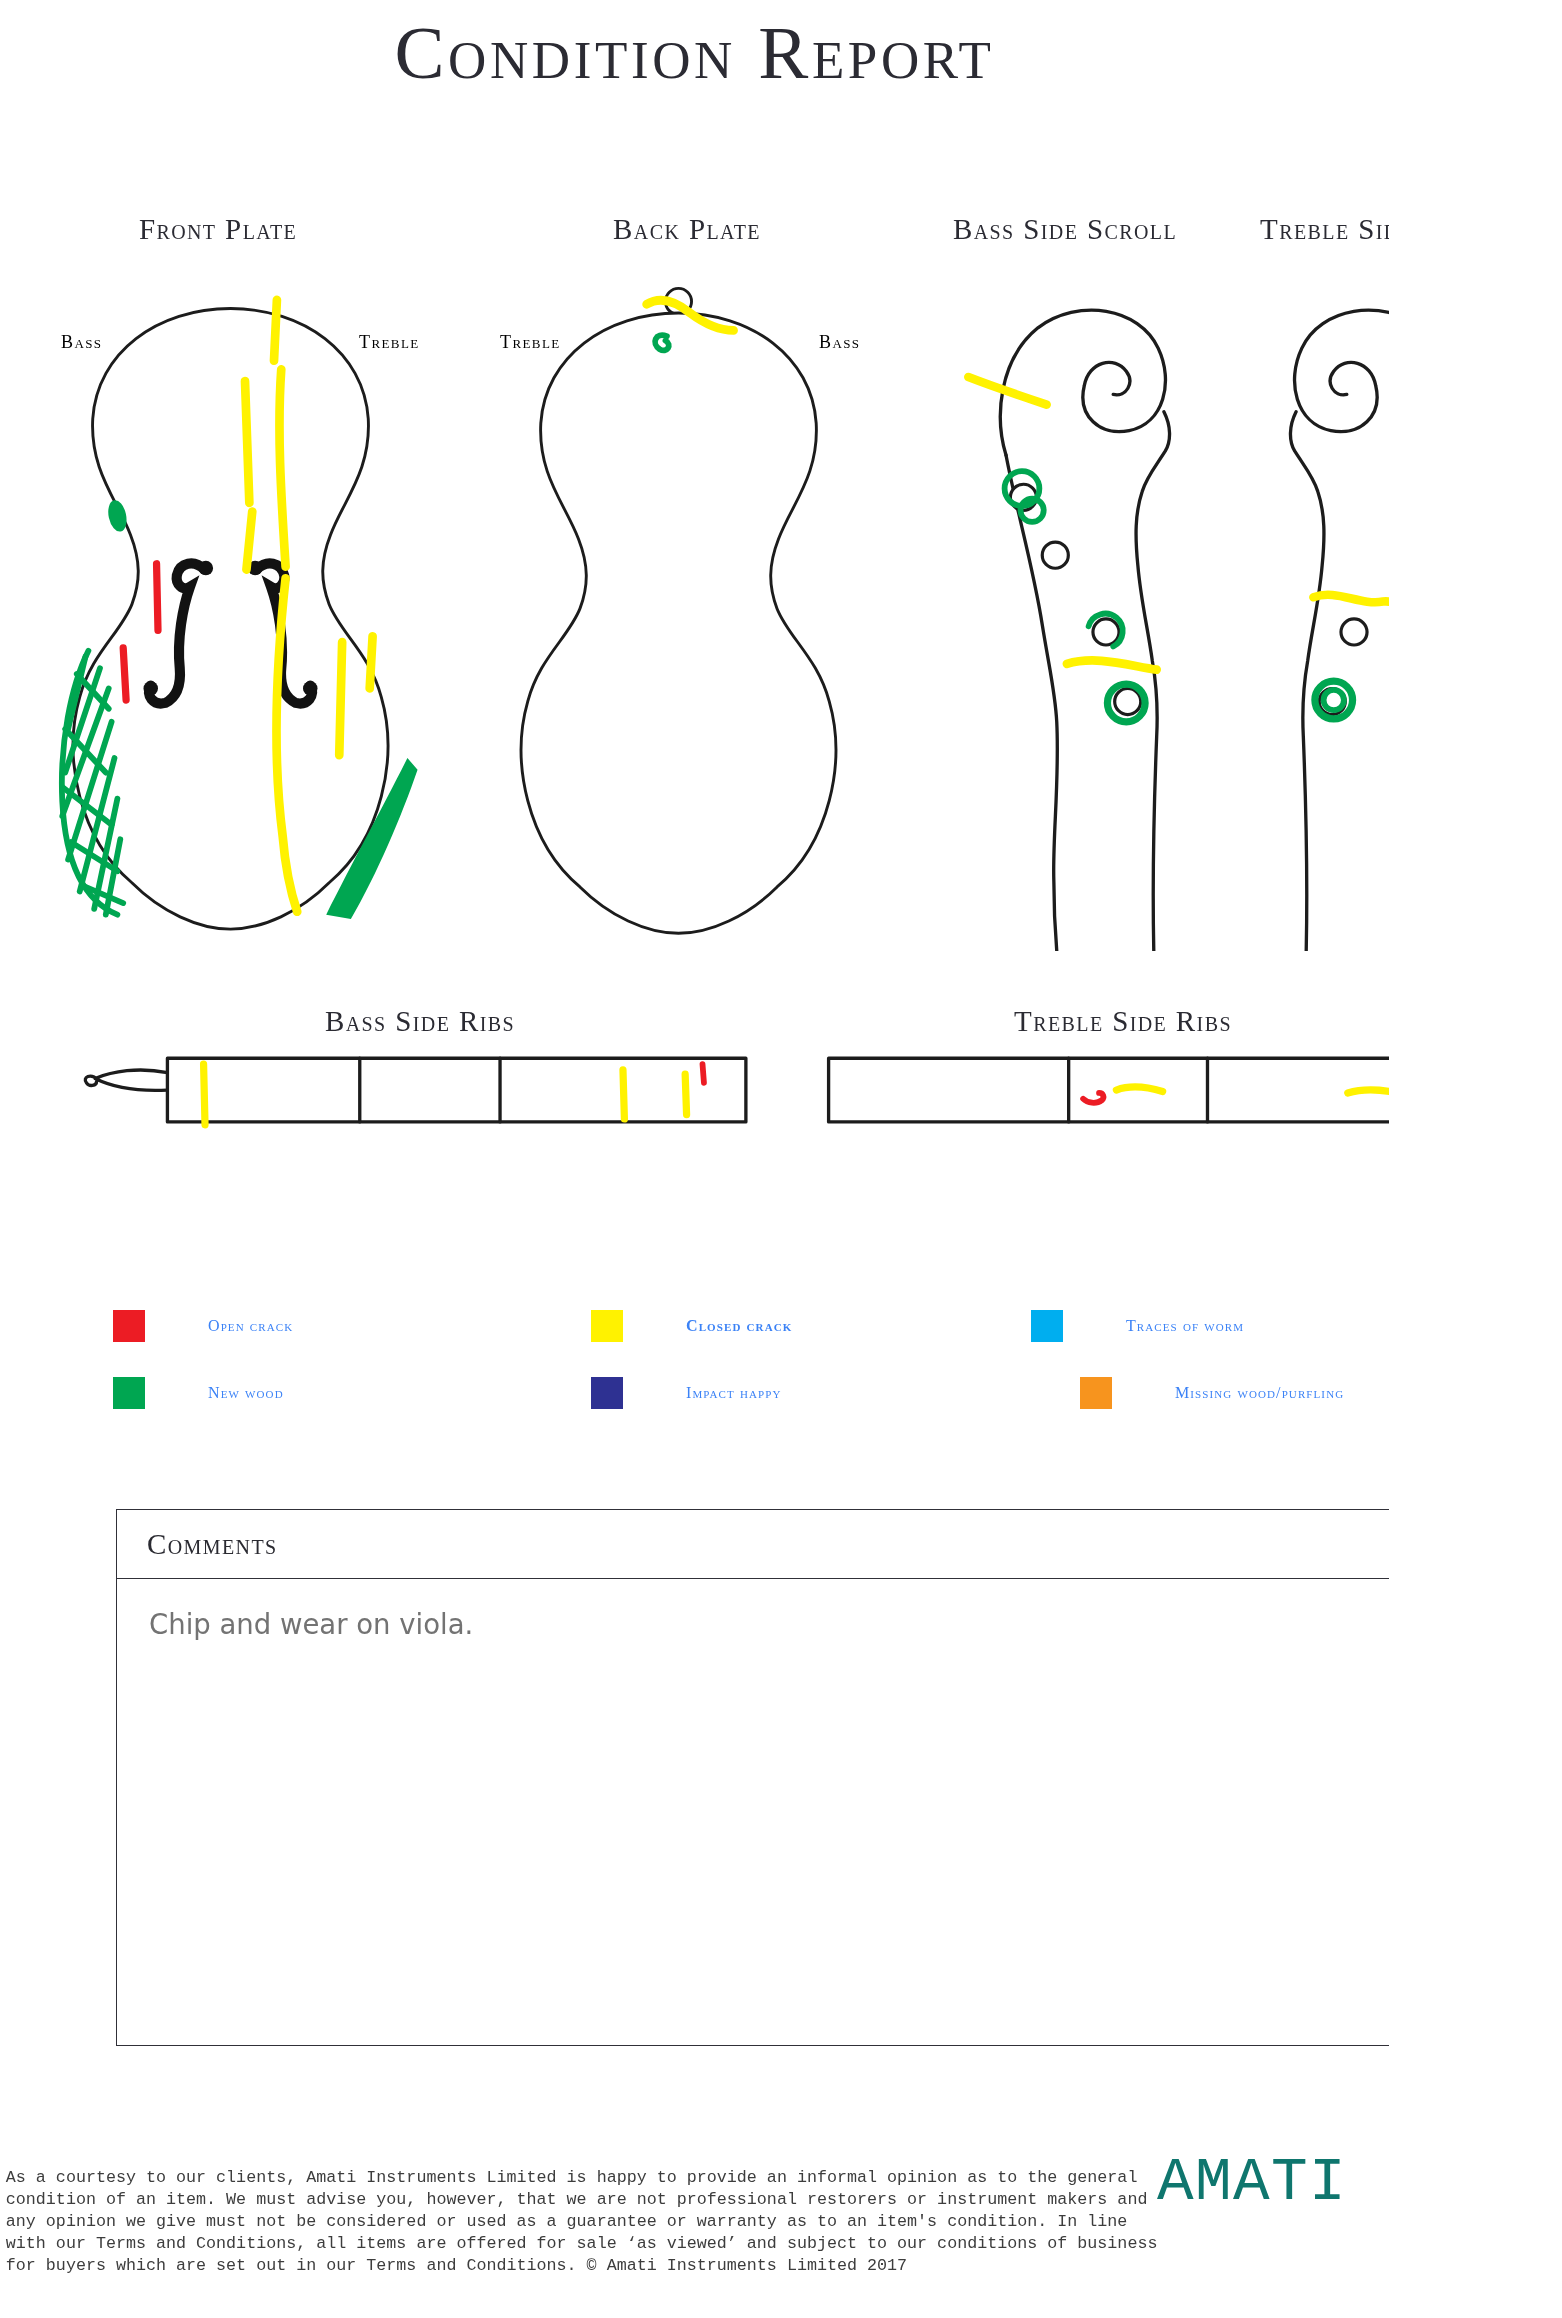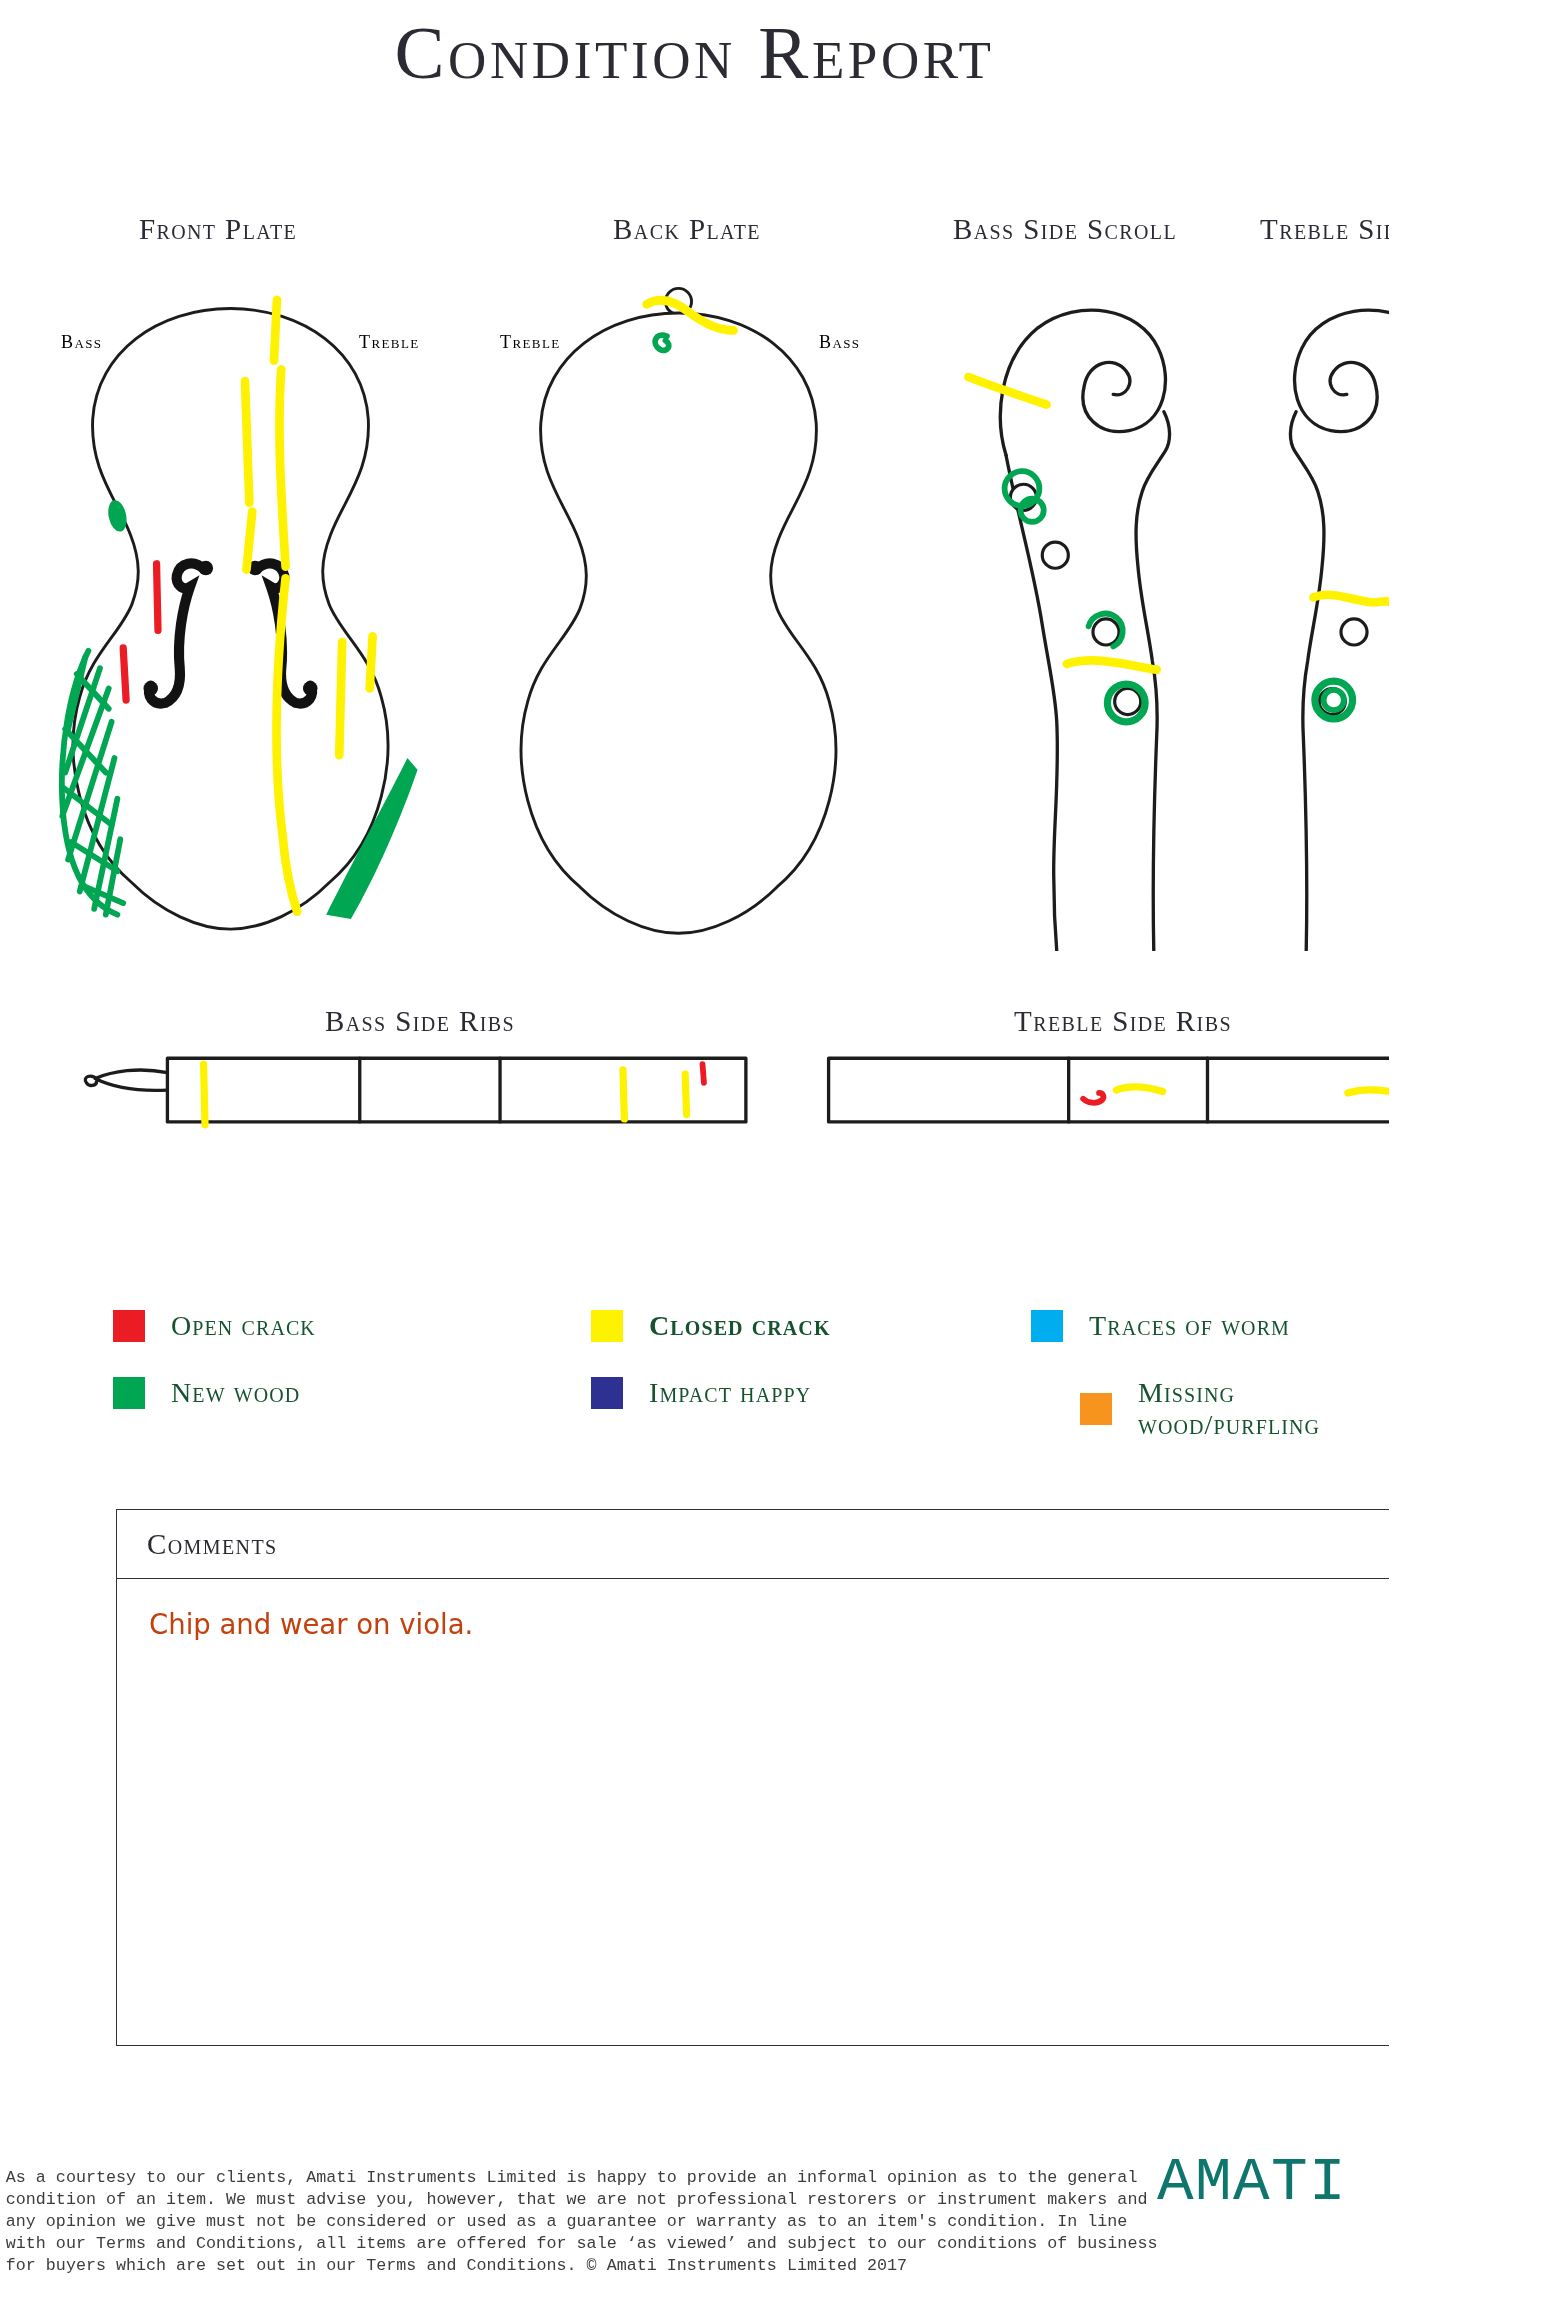--- a/index.html
+++ b/index.html
@@ -8,29 +8,29 @@
   .sc{font-variant:small-caps;}
   .title{position:absolute;top:10px;left:0;width:100%;text-align:center;
          font-size:75px;letter-spacing:3.6px;color:#2b2b33;}
   .diag-title{position:absolute;transform:translateX(-50%);white-space:nowrap;
          font-size:29px;letter-spacing:1.4px;color:#2b2b33;}
   .side-label{position:absolute;font-size:18px;letter-spacing:1.4px;color:#000000;}
   .diag{position:absolute;}
   
   .legend-item{position:absolute;display:flex;align-items:center;gap:26px;}
   .swatch{width:32px;height:32px;flex:0 0 auto;}
-  .legend-label{font-size:28px;letter-spacing:1.1px;color:#14532d;}
+  .legend-label{font-size:16px;letter-spacing:1.1px;color:#3b82f6;margin-left:37px;}
   .bold{font-weight:700;}
   
   .comments{position:absolute;left:116px;top:1509px;width:1334px;height:535px;
             border:1.4px solid #303038;background:#fff;}
   .comments-header{height:68px;border-bottom:1.4px solid #303038;display:flex;
             align-items:center;padding-left:30px;font-size:29px;letter-spacing:1.4px;}
   .comments-body{padding:29px 32px;font-family:"DejaVu Sans",sans-serif;
-            font-size:27.5px;color:#c2410c;}
+            font-size:27.5px;color:#737373;}
   
   .footer-text{position:absolute;left:5.8px;top:2167px;width:1160px;
             font-family:Liberation Mono, monospace;font-size:16.7px;
             line-height:1.32;color:#3d3d3d;}
   .brand{position:absolute;right:42px;top:2148px;font-size:61px;letter-spacing:1.4px;
             color:#0f766e;font-family:Liberation Mono, monospace;}
   
   .outline{fill:#ffffff;stroke:#1c1c1c;stroke-width:2;stroke-linejoin:round;}
   .oline{fill:none;stroke:#1c1c1c;stroke-width:2.3;stroke-linejoin:round;stroke-linecap:round;}
   .mk{fill:none;stroke-linecap:round;stroke-linejoin:round;}

